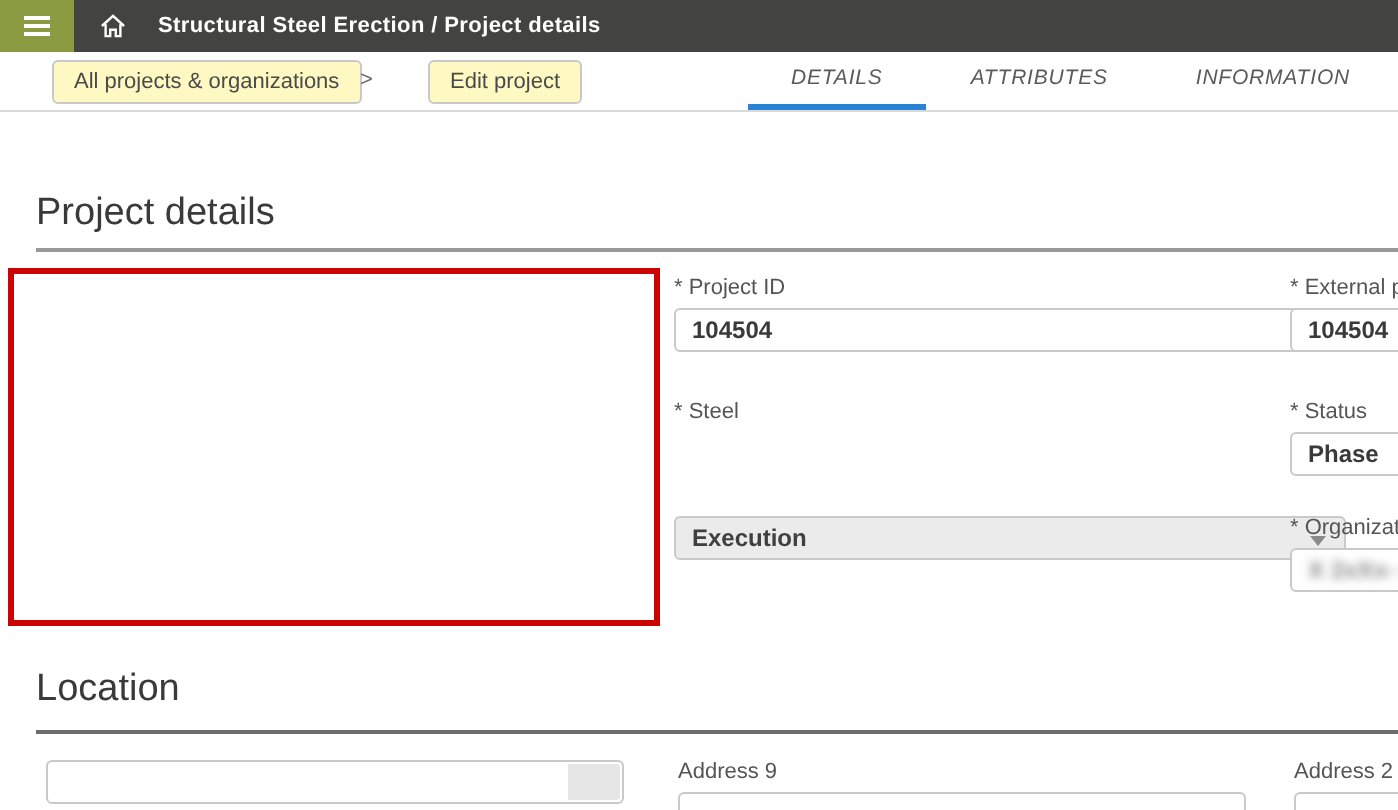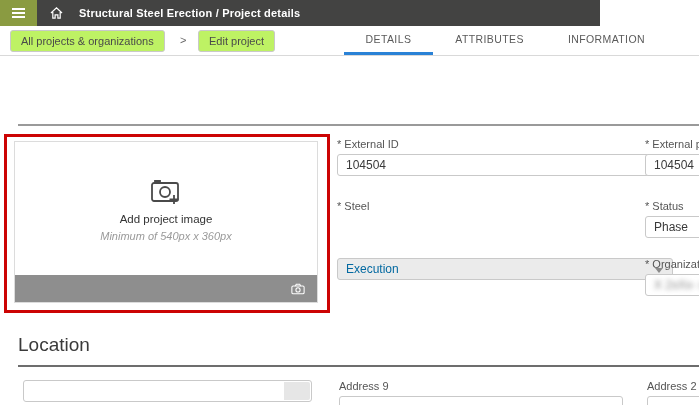--- a/index.html
+++ b/index.html
@@ -8,21 +8,21 @@
     position: relative;
     width: 699px; height: 405px;
     overflow: hidden;
     background: #fff;
     font-family: "Liberation Sans", sans-serif;
     color: #3a3a3a;
   }
 
   
   .topbar {
-    position: absolute; left: 0; top: 0; width: 600px; height: 26px;
+    position: absolute; left: 0; top: 0; width: 699px; height: 26px;
     background: #434342;
     display: flex; align-items: center;
   }
   .hamburger-btn {
     width: 37px; height: 26px; background: #8a9b41;
     display: flex; flex-direction: column; justify-content: center; align-items: center;
     gap: 2px; cursor: pointer; flex: 0 0 auto;
   }
   .hamburger-btn .bar { width: 13px; height: 2px; background: #fff; }
   .home-btn {
@@ -34,33 +34,33 @@
     letter-spacing: .2px; white-space: nowrap;
   }
 
   
   .toolbar {
     position: absolute; left: 0; top: 26px; width: 699px; height: 30px;
     background: #fff; border-bottom: 1px solid #d9d9d9;
   }
   .nav-btn {
     position: absolute; top: 4px; height: 22px;
-    background: #bef264; border: 1px solid #c9c9c9; border-radius: 3px;
+    background: #fef9c3; border: 1px solid #c9c9c9; border-radius: 3px;
     font-family: "Liberation Sans", sans-serif;
     font-size: 11px; color: #4a4a4a; padding: 0 10px; cursor: pointer;
-    display: flex; align-items: center;
+    display: flex; align-items: center; margin-left: 16px;
   }
   .btn-all-projects { left: 10px; }
   .btn-edit-project { left: 198px; font-weight: normal; }
   .crumb-sep {
     position: absolute; left: 180px; top: 8px; font-size: 11px; color: #666;
   }
   .tabs {
-    position: absolute; right: 32px; top: 0; height: 29px;
-    display: flex; align-items: center;
+    position: absolute; right: 2px; top: 0; height: 29px;
+    display: flex; align-items: center; font-style: italic;
   }
   .tab {
     height: 29px; padding: 0 22px; display: flex; align-items: center;
     font-size: 10.5px; color: #5a5a5a; letter-spacing: .4px; cursor: pointer;
     border-bottom: 3px solid transparent;
   }
   .tab.active { border-bottom-color: #2a82d6; }
 
   
   .section-title {
@@ -94,21 +94,21 @@
   .field { position: absolute; }
   .field-label {
     font-size: 11px; color: #555; margin-bottom: 4px; white-space: nowrap;
     display: flex; align-items: center; gap: 4px;
   }
   .input-box {
     height: 22px; border: 1px solid #c9c9c9; border-radius: 3px; background: #fff;
     font-size: 12px; color: #3a3a3a; display: flex; align-items: center;
     padding: 0 8px; white-space: nowrap; overflow: hidden;
   }
-  .input-box.disabled { background: #ebebeb; color: #0369a1; position: relative; }
+  .input-box.disabled { background: #ebebeb; color: #404040; position: relative; }
   .caret-down {
     position: absolute; right: 9px; top: 9px;
     width: 0; height: 0; border-left: 4px solid transparent;
     border-right: 4px solid transparent; border-top: 5px solid #8a8a8a;
   }
   .select-grip {
     position: absolute; right: 1px; top: 1px; bottom: 1px; width: 26px;
     background: #e6e6e6; border-radius: 0 2px 2px 0;
   }
   .redacted { filter: blur(2.5px); color: #8a8a8a; user-select: none; }
@@ -117,21 +117,21 @@
   .help-icon {
     width: 13px; height: 13px; border-radius: 50%; background: #1b6fc4;
     color: #fff; font-size: 9px; font-weight: bold;
     display: inline-flex; align-items: center; justify-content: center; cursor: pointer;
   }
   .col2 { left: 337px; width: 286px; }
   .col3 { left: 645px; width: 286px; }
   .row1 { top: 138px; }
   .row2 { top: 200px; }
   .row3 { top: 258px; }
-  .col2 .input-box, .col3 .input-box { width: 336px; }
+  .col2 .input-box, .col3 .input-box { width: 336px; font-weight: bold; }
   .loc-row { top: 380px; }
   .loc-col1 { left: 23px; width: 289px; }
   .loc-col2 { left: 339px; width: 284px; }
   .loc-col3 { left: 647px; width: 286px; }
   .loc-row .input-box { width: 100%; position: relative; }
 </style>
 </head>
 <body>
 
 <div class="screen">
@@ -154,46 +154,28 @@
     <button class="nav-btn btn-all-projects">All projects &amp; organizations</button>
     <span class="crumb-sep">&gt;</span>
     <button class="nav-btn btn-edit-project">Edit project</button>
     <div class="tabs">
       <div class="tab active">DETAILS</div>
       <div class="tab">ATTRIBUTES</div>
       <div class="tab">INFORMATION</div>
     </div>
   </div>
 
+  <h2 class="section-title" style="top:96px;">Project details</h2>
   <div class="section-rule" style="top:124px;"></div>
 
   <div class="red-annotation"></div>
 
-  <div class="image-upload">
-    <div class="image-upload-inner">
-      <svg width="34" height="30" viewBox="0 0 34 30">
-        <path d="M6 8 V5 H11 V8" fill="none" stroke="#4a4a4a" stroke-width="1.8"></path>
-        <rect x="3" y="7" width="26" height="18" rx="2" fill="none" stroke="#4a4a4a" stroke-width="1.8"></rect>
-        <circle cx="16" cy="16" r="5" fill="none" stroke="#4a4a4a" stroke-width="1.8"></circle>
-        <path d="M25 19 V28 M20.5 23.5 H29.5" stroke="#4a4a4a" stroke-width="1.8"></path>
-      </svg>
-      <div class="upload-label">Add project image</div>
-      <div class="upload-hint">Minimum of 540px x 360px</div>
-    </div>
-    <div class="image-upload-bar">
-      <svg width="14" height="12" viewBox="0 0 16 13">
-        <rect x="1" y="3" width="14" height="9" rx="1.5" fill="none" stroke="#ffffff" stroke-width="1.2"></rect>
-        <path d="M5 3 L6 1 H10 L11 3" fill="none" stroke="#ffffff" stroke-width="1.2"></path>
-        <circle cx="8" cy="7.5" r="2.4" fill="none" stroke="#ffffff" stroke-width="1.2"></circle>
-      </svg>
-    </div>
-  </div>
 
   <div class="field col2 row1">
-    <div class="field-label">* External ID</div>
+    <div class="field-label">* Project ID</div>
     <div class="input-box">
       <span>104504</span>
     </div>
   </div>
 
   <div class="field col2 row2">
     <div class="field-label">* Steel</div>
   </div>
 
   <div class="field col2 row3">

